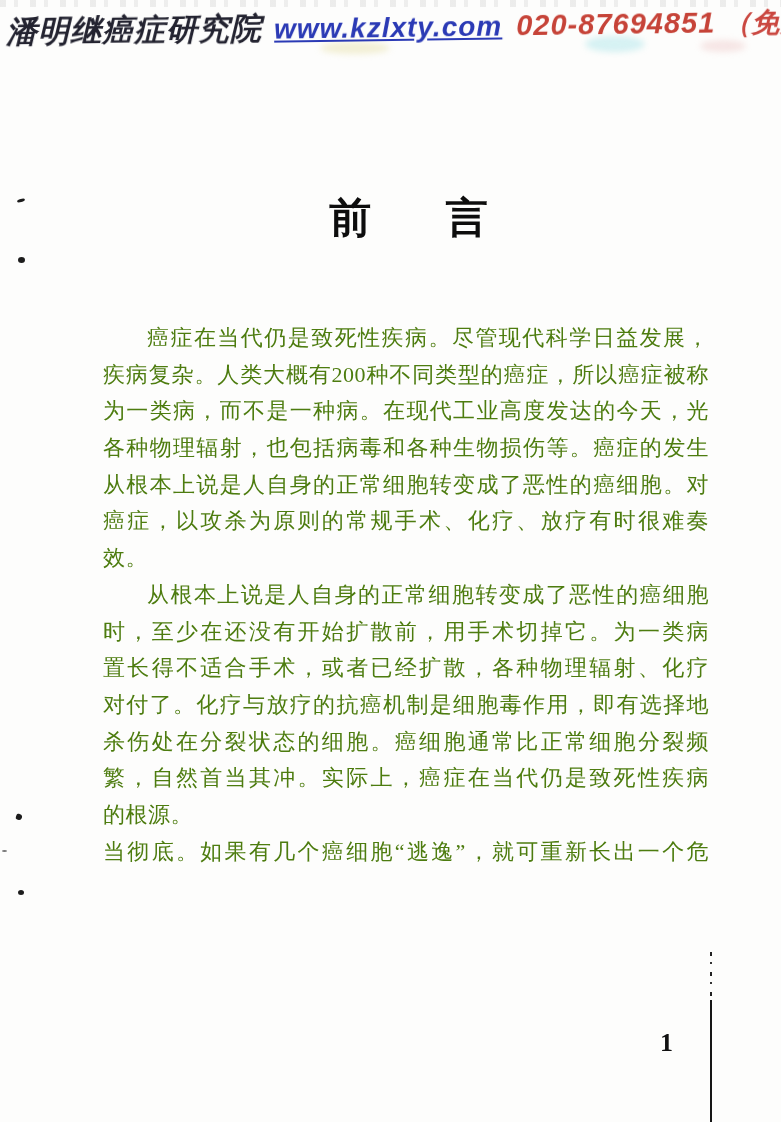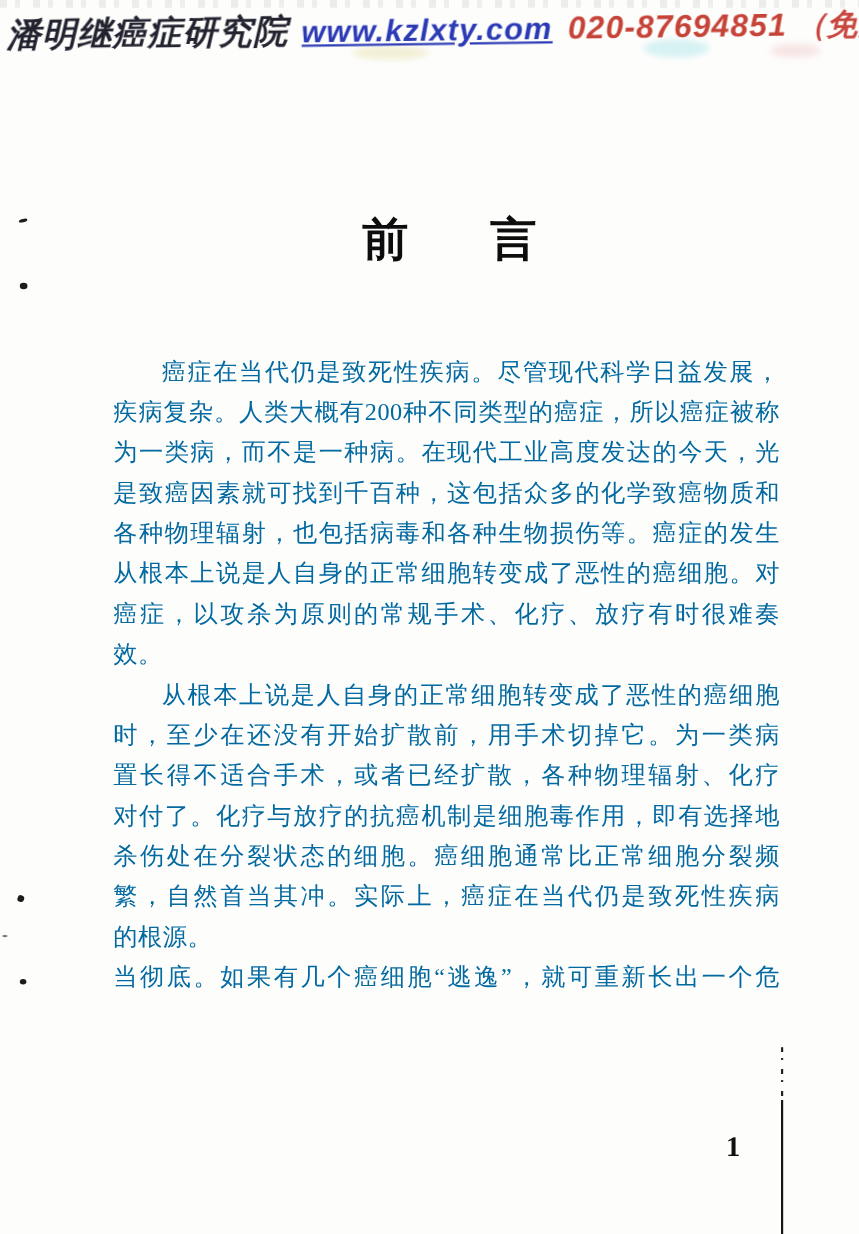--- a/index.html
+++ b/index.html
@@ -59,21 +59,21 @@
     text-align: center; margin: 0;
     font-size: 42px; font-weight: 900; color: #0d0d0d;
     transform: translateX(18px);
   }
   .page-title .tchar { display: inline-block; }
   .page-title .tchar + .tchar { margin-left: 64px; }
 
   
   .body-text {
     position: absolute; left: 103px; top: 320px; width: 606px;
-    color: #0369a1; font-size: 22px;
+    color: #4d7c0f; font-size: 22px;
   }
   .para { margin: 0; }
   .line {
     height: 36.7px; line-height: 36.7px;
     text-align: justify; text-align-last: justify;
     letter-spacing: 0.5px;
     overflow: hidden; white-space: nowrap;
   }
   .line.first { text-indent: 2em; }
   .line.lastleft { text-align-last: left; }
@@ -121,21 +121,20 @@
   <h1 class="page-title">
     <span class="tchar">前</span>
     <span class="tchar">言</span>
   </h1>
 
   <div class="body-text">
       <div class="para">
         <div class="line first">癌症在当代仍是致死性疾病。尽管现代科学日益发展，</div>
         <div class="line">疾病复杂。人类大概有200种不同类型的癌症，所以癌症被称</div>
         <div class="line">为一类病，而不是一种病。在现代工业高度发达的今天，光</div>
-        <div class="line">是致癌因素就可找到千百种，这包括众多的化学致癌物质和</div>
         <div class="line">各种物理辐射，也包括病毒和各种生物损伤等。癌症的发生</div>
         <div class="line">从根本上说是人自身的正常细胞转变成了恶性的癌细胞。对</div>
         <div class="line">癌症，以攻杀为原则的常规手术、化疗、放疗有时很难奏</div>
         <div class="line lastleft">效。</div>
       </div>
       <div class="para">
         <div class="line first">从根本上说是人自身的正常细胞转变成了恶性的癌细胞</div>
         <div class="line">时，至少在还没有开始扩散前，用手术切掉它。为一类病</div>
         <div class="line">置长得不适合手术，或者已经扩散，各种物理辐射、化疗</div>
         <div class="line">对付了。化疗与放疗的抗癌机制是细胞毒作用，即有选择地</div>

